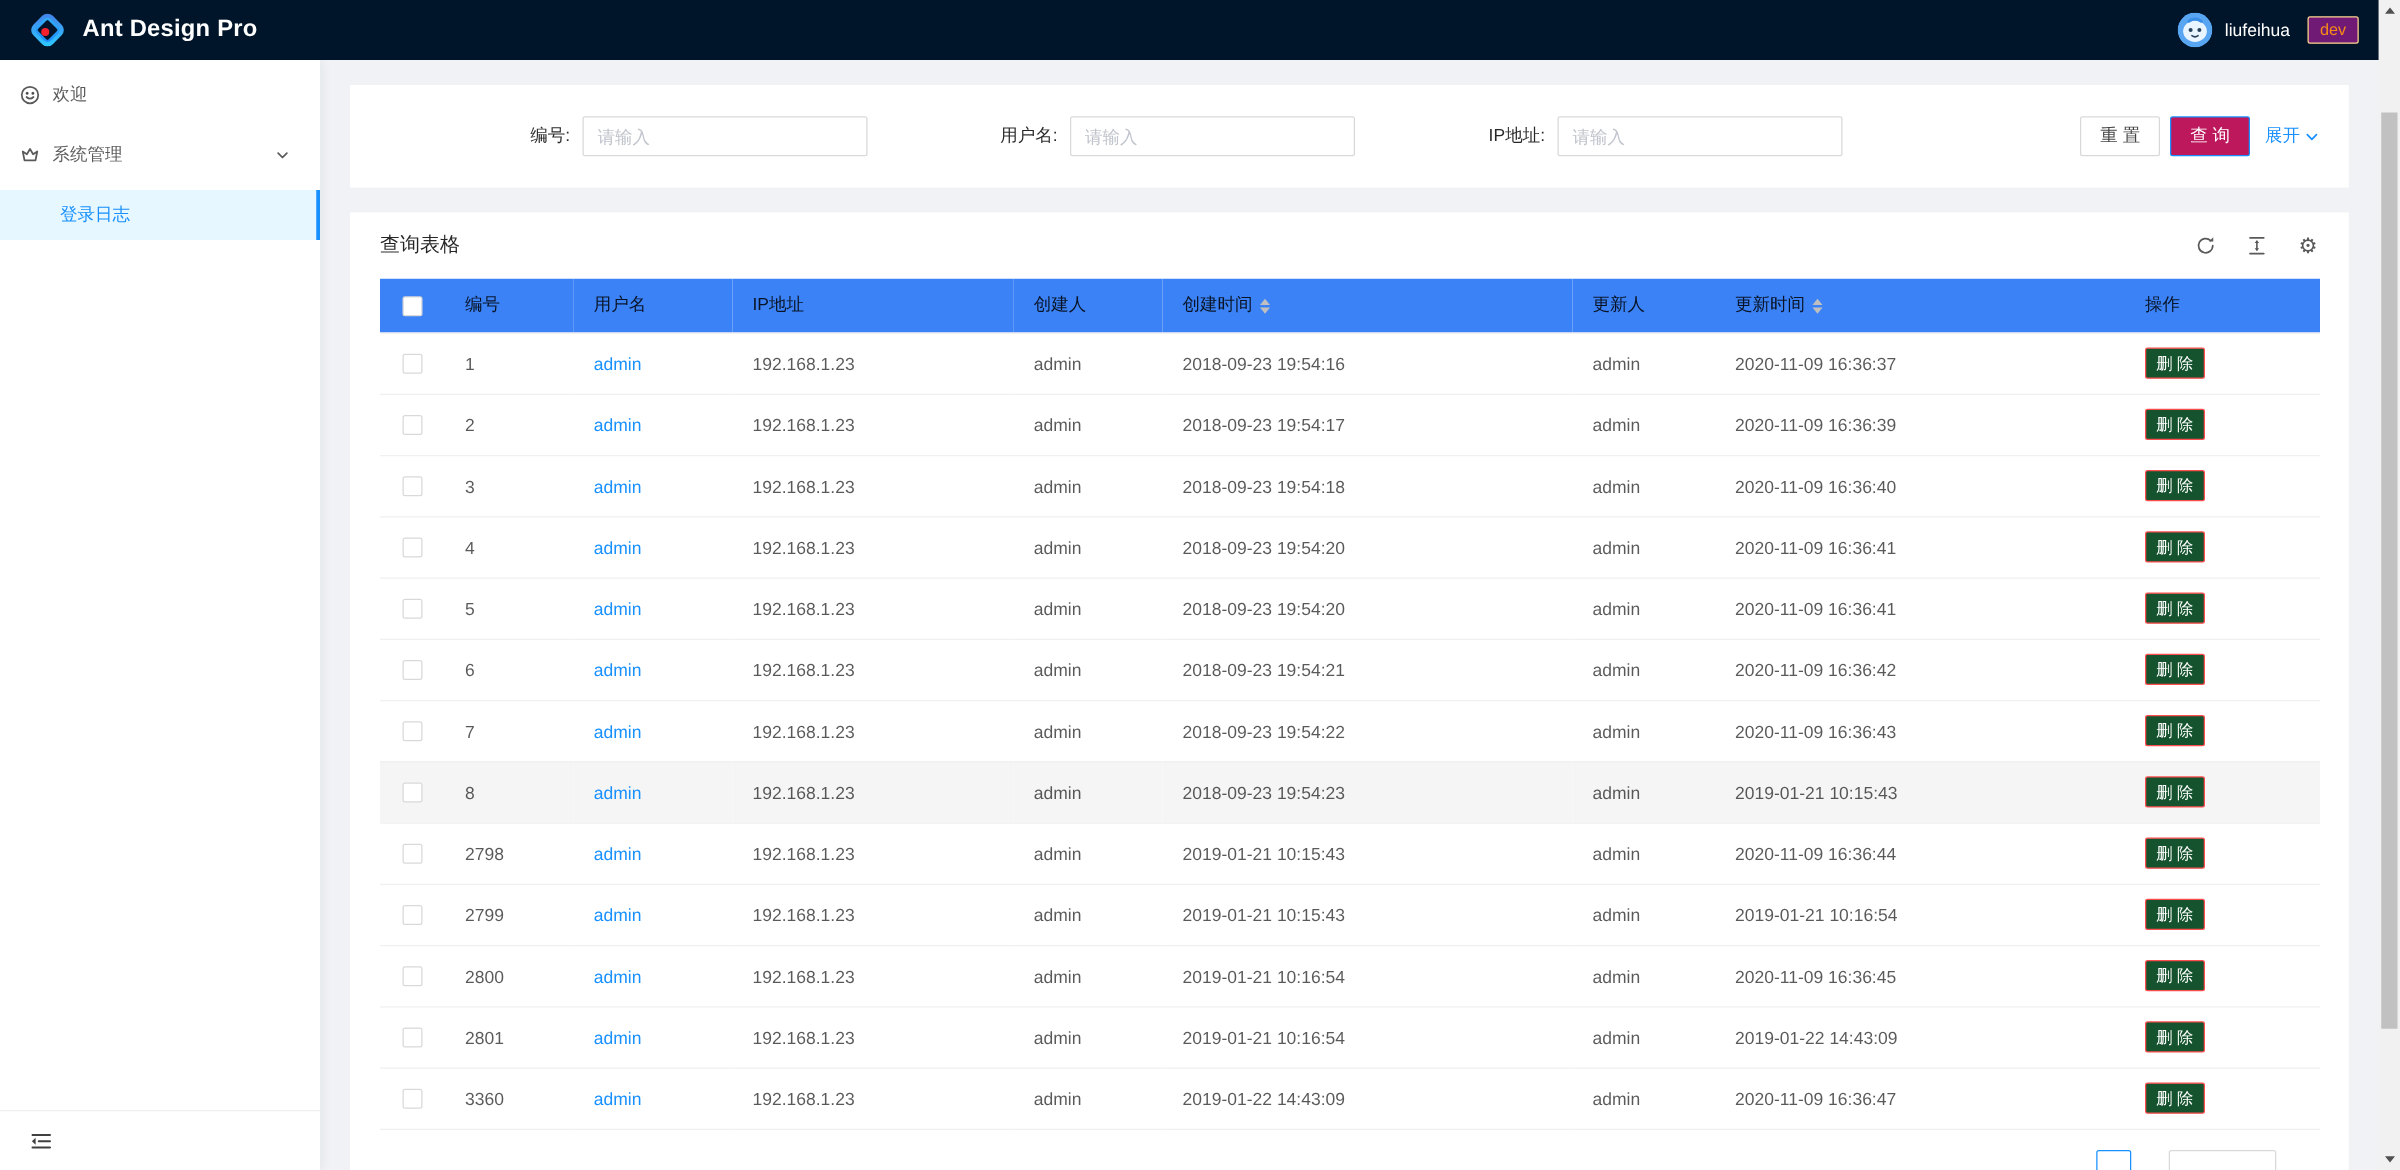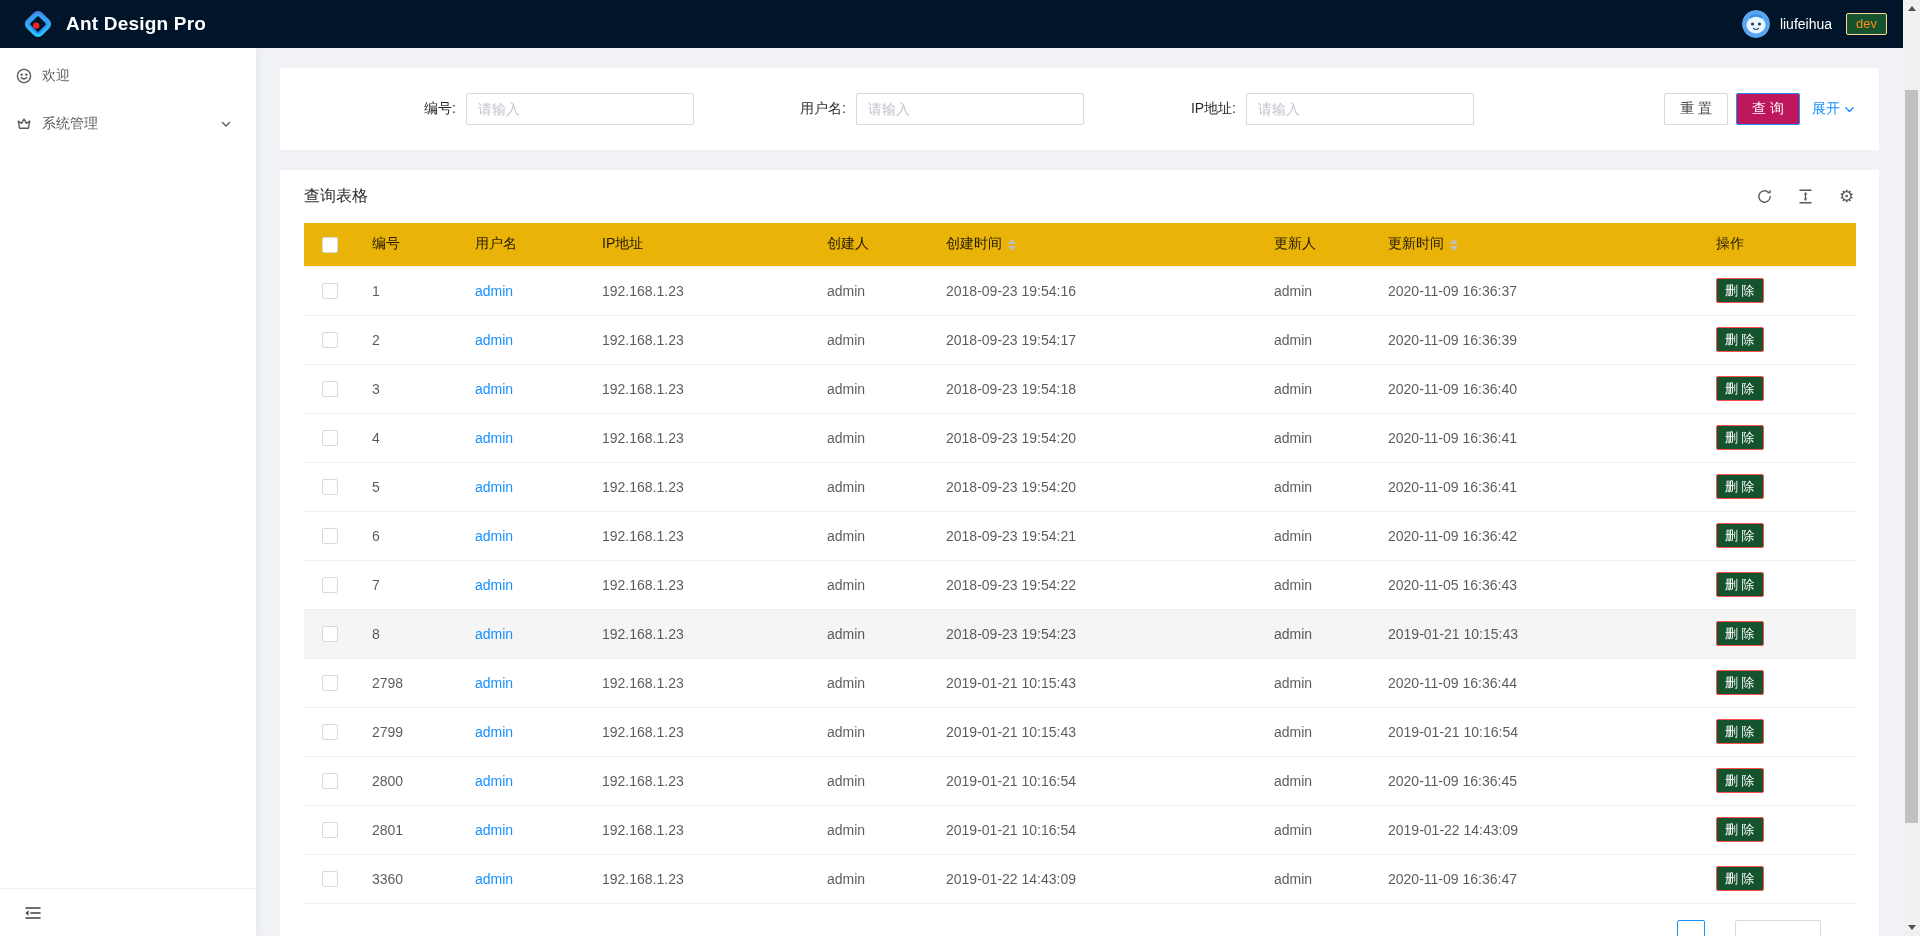--- a/index.html
+++ b/index.html
@@ -9,21 +9,21 @@
 
   
   .topbar { position:absolute; left:0; top:0; width:1903px; height:48px;
     background:#001529; display:flex; align-items:center; z-index:20; }
   .logo-link { display:flex; align-items:center; padding-left:22px; cursor:pointer; }
   .logo-ic { width:32px; height:32px; }
   .brand { color:#fff; font-size:19px; font-weight:700; margin-left:12px; letter-spacing:.2px; }
   .top-right { margin-left:auto; display:flex; align-items:center; padding-right:16px; }
   .avatar { width:28px; height:28px; border-radius:50%; overflow:hidden; flex:0 0 auto; }
   .uname { color:#fff; margin:0 14px 0 10px; }
-  .env-tag { background:#14532d; border:1px solid #ffd591; color:#fa8c16;
+  .env-tag { background:#701a75; border:1px solid #ffd591; color:#fa8c16;
     font-size:13px; padding:1px 9px; border-radius:2px; line-height:18px; }
 
   
   .sider { position:absolute; left:0; top:48px; bottom:0; width:256px; background:#fff;
     box-shadow:2px 0 8px rgba(29,35,41,.05); z-index:10; display:flex; flex-direction:column; }
   .menu { padding-top:8px; flex:1; }
   .m-item { height:40px; margin-bottom:8px; display:flex; align-items:center;
     padding:0 24px 0 16px; cursor:pointer; color:rgba(0,0,0,.65); position:relative; }
   .m-item .mi { width:16px; height:16px; margin-right:10px; flex:0 0 auto; display:flex; }
   .m-item .lbl { flex:1; }
@@ -57,21 +57,21 @@
     align-items:center; gap:4px; }
 
   
   .table-card { padding:0 0 16px; height:800px; }
   .t-head { display:flex; align-items:center; padding:16px 24px; }
   .t-title { font-size:16px; color:rgba(0,0,0,.85); font-weight:500; }
   .t-tools { margin-left:auto; display:flex; align-items:center; gap:24px; }
   .tool { width:17px; height:17px; cursor:pointer; display:flex; align-items:center;
     justify-content:center; color:#595959; font-size:17px; line-height:1; }
   table { border-collapse:collapse; table-layout:fixed; width:1552px; margin:0 24px; }
-  th { background:#eab308; height:43px; text-align:left; padding:0 16px;
+  th { background:#3b82f6; height:43px; text-align:left; padding:0 16px;
     color:rgba(0,0,0,.85); font-weight:500; border-bottom:1px solid #f0f0f0; }
   td { height:49px; padding:0 16px; border-bottom:1px solid #f0f0f0; }
   tr.hovered td { background:#f5f5f5; }
   .cb { width:16px; height:16px; border:1px solid #d9d9d9; border-radius:2px;
     background:#fff; display:inline-block; vertical-align:middle; cursor:pointer; }
   a.ulink { color:#1890ff; text-decoration:none; cursor:pointer; }
   .del-btn { background:#14532d; border:1px solid #ff4d4f; color:#fff; font-size:13px;
     height:25px; padding:0 8px; border-radius:2px; cursor:pointer;
     font-family:"Liberation Sans", sans-serif; }
   .sorter { display:inline-flex; flex-direction:column; margin-left:6px;
@@ -159,20 +159,23 @@
     <div class="m-item">
       <span class="mi">
         <svg class="ic" viewBox="0 0 16 16" width="16" height="16">
           <path d="M2.2 5.2 L5.5 7.4 L8 3.2 L10.5 7.4 L13.8 5.2 L12.4 12.2 L3.6 12.2 Z"></path>
         </svg>
       </span>
       <span class="lbl">系统管理</span>
       <svg class="chev" viewBox="0 0 12 12">
         <path d="M2.5 4.5 L6 8 L9.5 4.5" fill="none" stroke="currentColor" stroke-width="1.4" stroke-linecap="round" stroke-linejoin="round"></path>
       </svg>
+    </div>
+    <div class="m-sub selected">
+      <span>登录日志</span>
     </div>
   </div>
   <div class="sider-foot">
     <span class="fold-btn">
       <svg viewBox="0 0 18 18" width="18" height="18">
         <path d="M2 4 H16 M7 9 H16 M2 14 H16" stroke="#404040" stroke-width="1.6" stroke-linecap="round"></path>
         <path d="M4.5 6.2 L1.5 9 L4.5 11.8 Z" fill="#404040"></path>
       </svg>
     </span>
   </div>
@@ -330,21 +333,21 @@
             <td><button class="del-btn">删 除</button></td>
           </tr>
           <tr>
             <td style="padding: 0px 0px 0px 18px;"><span class="cb"></span></td>
             <td><span>7</span></td>
             <td><a class="ulink" href="#">admin</a></td>
             <td><span>192.168.1.23</span></td>
             <td><span>admin</span></td>
             <td><span>2018-09-23 19:54:22</span></td>
             <td><span>admin</span></td>
-            <td><span>2020-11-05 16:36:43</span></td>
+            <td><span>2020-11-09 16:36:43</span></td>
             <td><button class="del-btn">删 除</button></td>
           </tr>
           <tr class="hovered">
             <td style="padding: 0px 0px 0px 18px;"><span class="cb"></span></td>
             <td><span>8</span></td>
             <td><a class="ulink" href="#">admin</a></td>
             <td><span>192.168.1.23</span></td>
             <td><span>admin</span></td>
             <td><span>2018-09-23 19:54:23</span></td>
             <td><span>admin</span></td>

